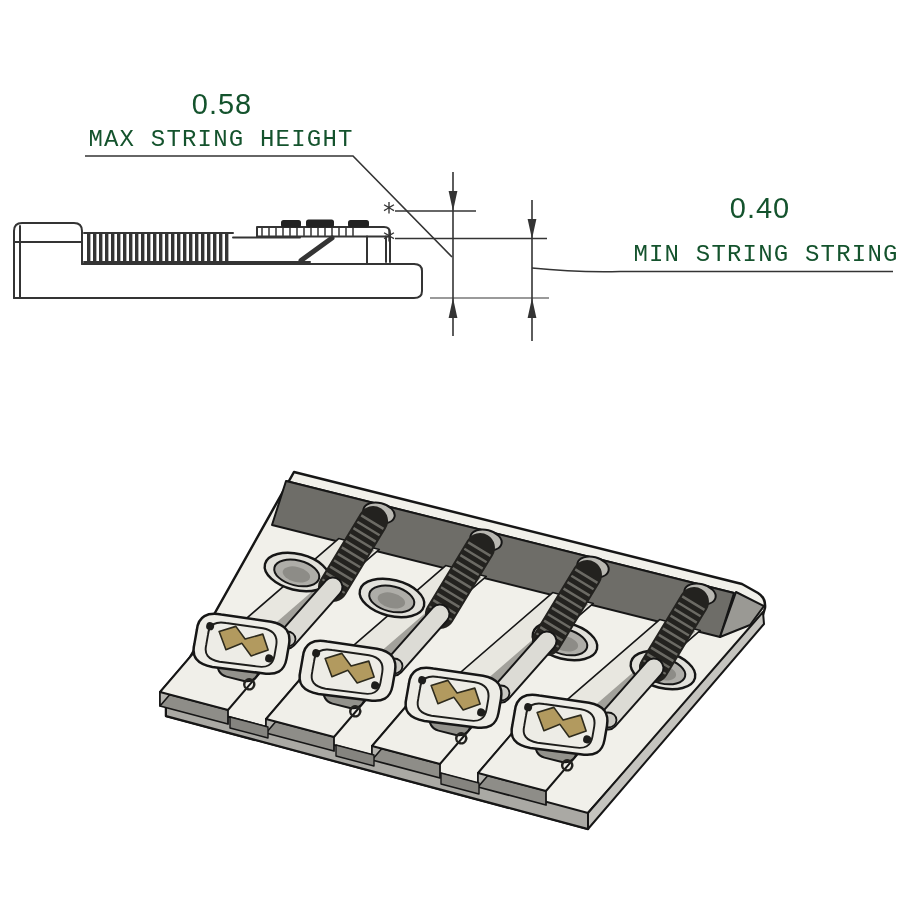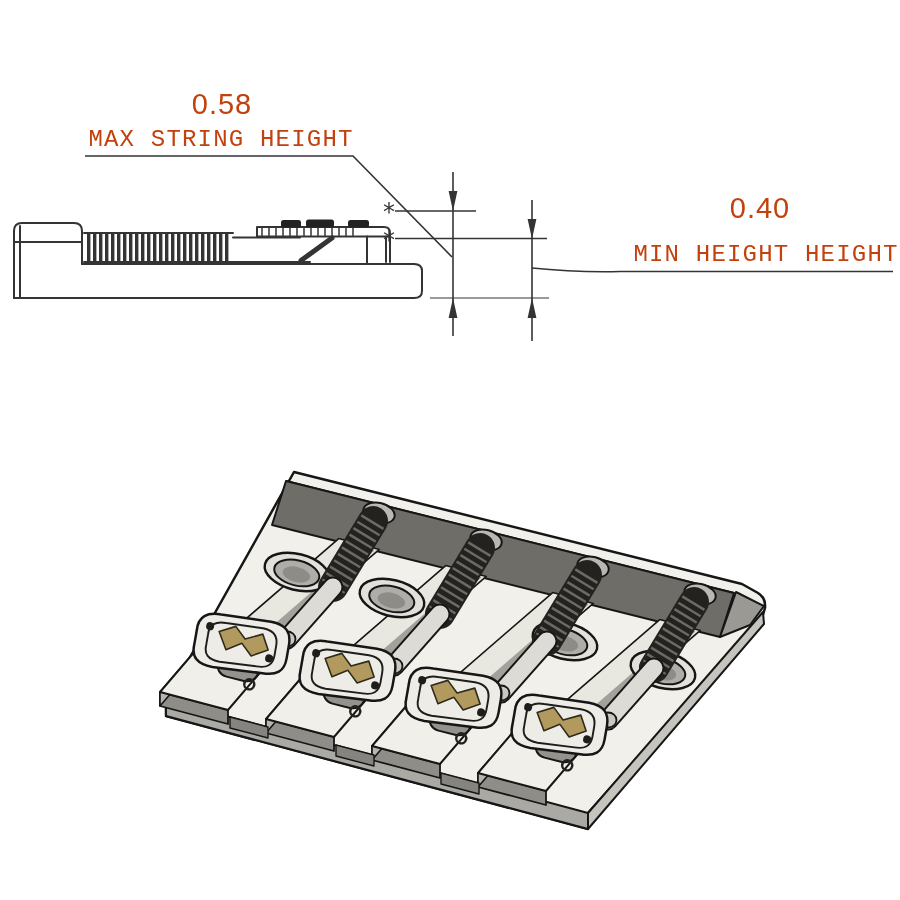--- a/index.html
+++ b/index.html
@@ -1,19 +1,19 @@
 <!DOCTYPE html>
 <html><head>
 <meta charset="utf-8">
 <style>
   html,body{margin:0;padding:0;background:#ffffff;}
   #canvas{position:relative;width:900px;height:900px;background:#ffffff;overflow:hidden;
           font-family:"Liberation Sans", sans-serif;}
   #canvas svg{position:absolute;left:0;top:0;}
-  .dim-label{position:absolute;color:#c2410c;white-space:nowrap;transform:translateX(-50%);
+  .dim-label{position:absolute;color:#14532d;white-space:nowrap;transform:translateX(-50%);
              font-family:"Liberation Sans", sans-serif;}
   .dim-value{font-size:29px;letter-spacing:1px;}
   .dim-text{font-size:24px;letter-spacing:1.2px;font-family:Liberation Mono, monospace;}
 </style>
 </head>
 <body>
 
 <div id="canvas">
 
 <svg width="900" height="900" viewBox="0 0 900 900">
@@ -198,15 +198,15 @@
       <use href="#saddle" transform="translate(452,701) rotate(14)"></use>
       <use href="#saddle" transform="translate(346,674) rotate(14)"></use>
       <use href="#saddle" transform="translate(240,647) rotate(14)"></use>
     </g>
   </g>
 </svg>
 
 <div class="dim-label dim-value" style="left:222px;top:88px;">0.58</div>
 <div class="dim-label dim-text" style="left:221px;top:126px;">MAX STRING HEIGHT</div>
 <div class="dim-label dim-value" style="left:760px;top:192px;">0.40</div>
-<div class="dim-label dim-text" style="left:766px;top:241px;">MIN HEIGHT HEIGHT</div>
+<div class="dim-label dim-text" style="left:766px;top:241px;">MIN STRING STRING</div>
 
 </div>
 
 </body></html>

